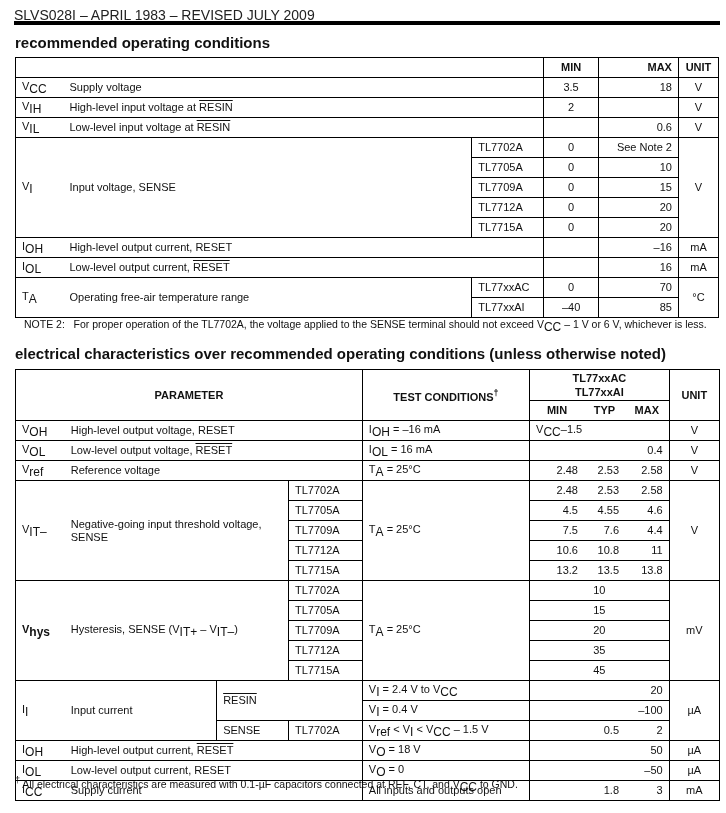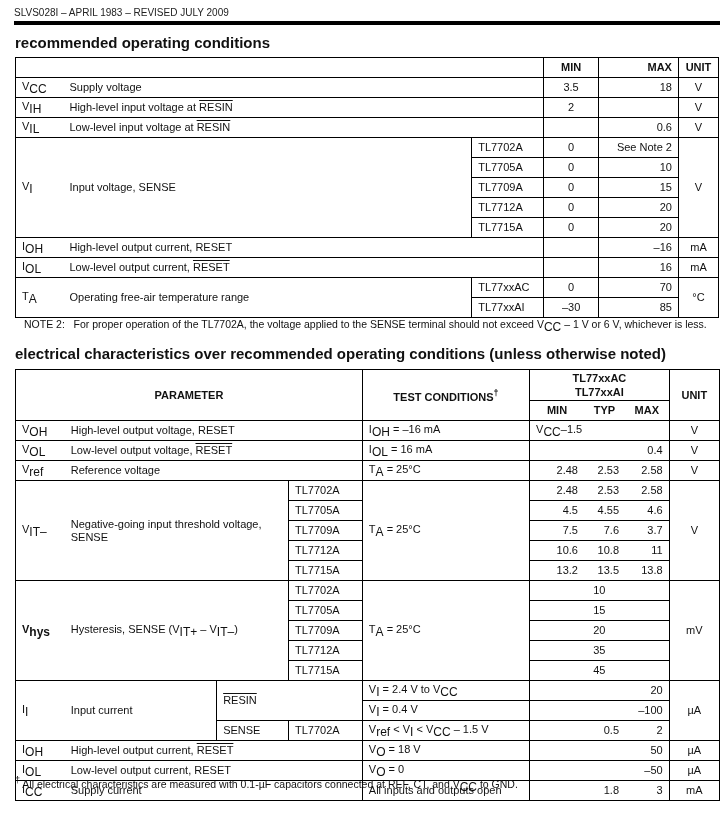--- a/index.html
+++ b/index.html
@@ -1,18 +1,18 @@
 <!DOCTYPE html>
 <html><head>
 <meta charset="utf-8">
 <style>
   html, body { margin:0; padding:0; background:#fff; }
   body { width:726px; height:813px; position:relative; overflow:hidden;
          font-family:"Liberation Sans", sans-serif; color:#111; }
-  .hdr { position:absolute; left:14px; top:7px; font-size:10px; color:#222; }
+  .hdr { position:absolute; left:14px; top:7px; font-size:14px; color:#222; }
   .hbar { position:absolute; left:14px; top:21px; width:706px; height:4px; background:#000; }
   .sec-title { position:absolute; left:15px; font-size:15px; font-weight:bold; color:#111; }
   table { border-collapse:collapse; position:absolute; left:15px; font-size:11px; }
   td, th { border:1px solid #000; padding:0 6px; height:19px; line-height:13px; vertical-align:middle; }
   th { font-weight:bold; font-size:11px; text-align:center; }
   .nb { border-left:none; border-right:none; }
   .nbr { border-right:none; }
   .nbl { border-left:none; }
   .c { text-align:center; }
   .r { text-align:right; }
@@ -119,21 +119,21 @@
   <tr>
     <td class="nbr" rowspan="2"><span>T</span><sub>A</sub></td>
     <td class="nbl" rowspan="2">Operating free-air temperature range</td>
     <td class="dev">TL77xxAC</td>
     <td class="c">0</td>
     <td class="r">70</td>
     <td class="c" rowspan="2">°C</td>
   </tr>
   <tr>
     <td class="dev">TL77xxAI</td>
-    <td class="c">–30</td>
+    <td class="c">–40</td>
     <td class="r">85</td>
   </tr>
 </tbody>
   </table>
 
 <div class="note" style="top:318px;">
   <span>NOTE 2:</span>&nbsp;&nbsp;
   <span><span>For proper operation of the TL7702A, the voltage applied to the SENSE terminal should not exceed V</span><sub>CC</sub><span> – 1 V or 6 V, whichever is less.</span></span>
 </div>
 
@@ -206,21 +206,21 @@
   <tr>
     <td class="dev" style="height:17px;">TL7705A</td>
     <td class="nbr r">4.5</td>
     <td class="nb r">4.55</td>
     <td class="nbl r">4.6</td>
   </tr>
   <tr>
     <td class="dev" style="height:17px;">TL7709A</td>
     <td class="nbr r">7.5</td>
     <td class="nb r">7.6</td>
-    <td class="nbl r">3.7</td>
+    <td class="nbl r">4.4</td>
   </tr>
   <tr>
     <td class="dev" style="height:17px;">TL7712A</td>
     <td class="nbr r">10.6</td>
     <td class="nb r">10.8</td>
     <td class="nbl r">11</td>
   </tr>
   <tr>
     <td class="dev" style="height:17px;">TL7715A</td>
     <td class="nbr r">13.2</td>

